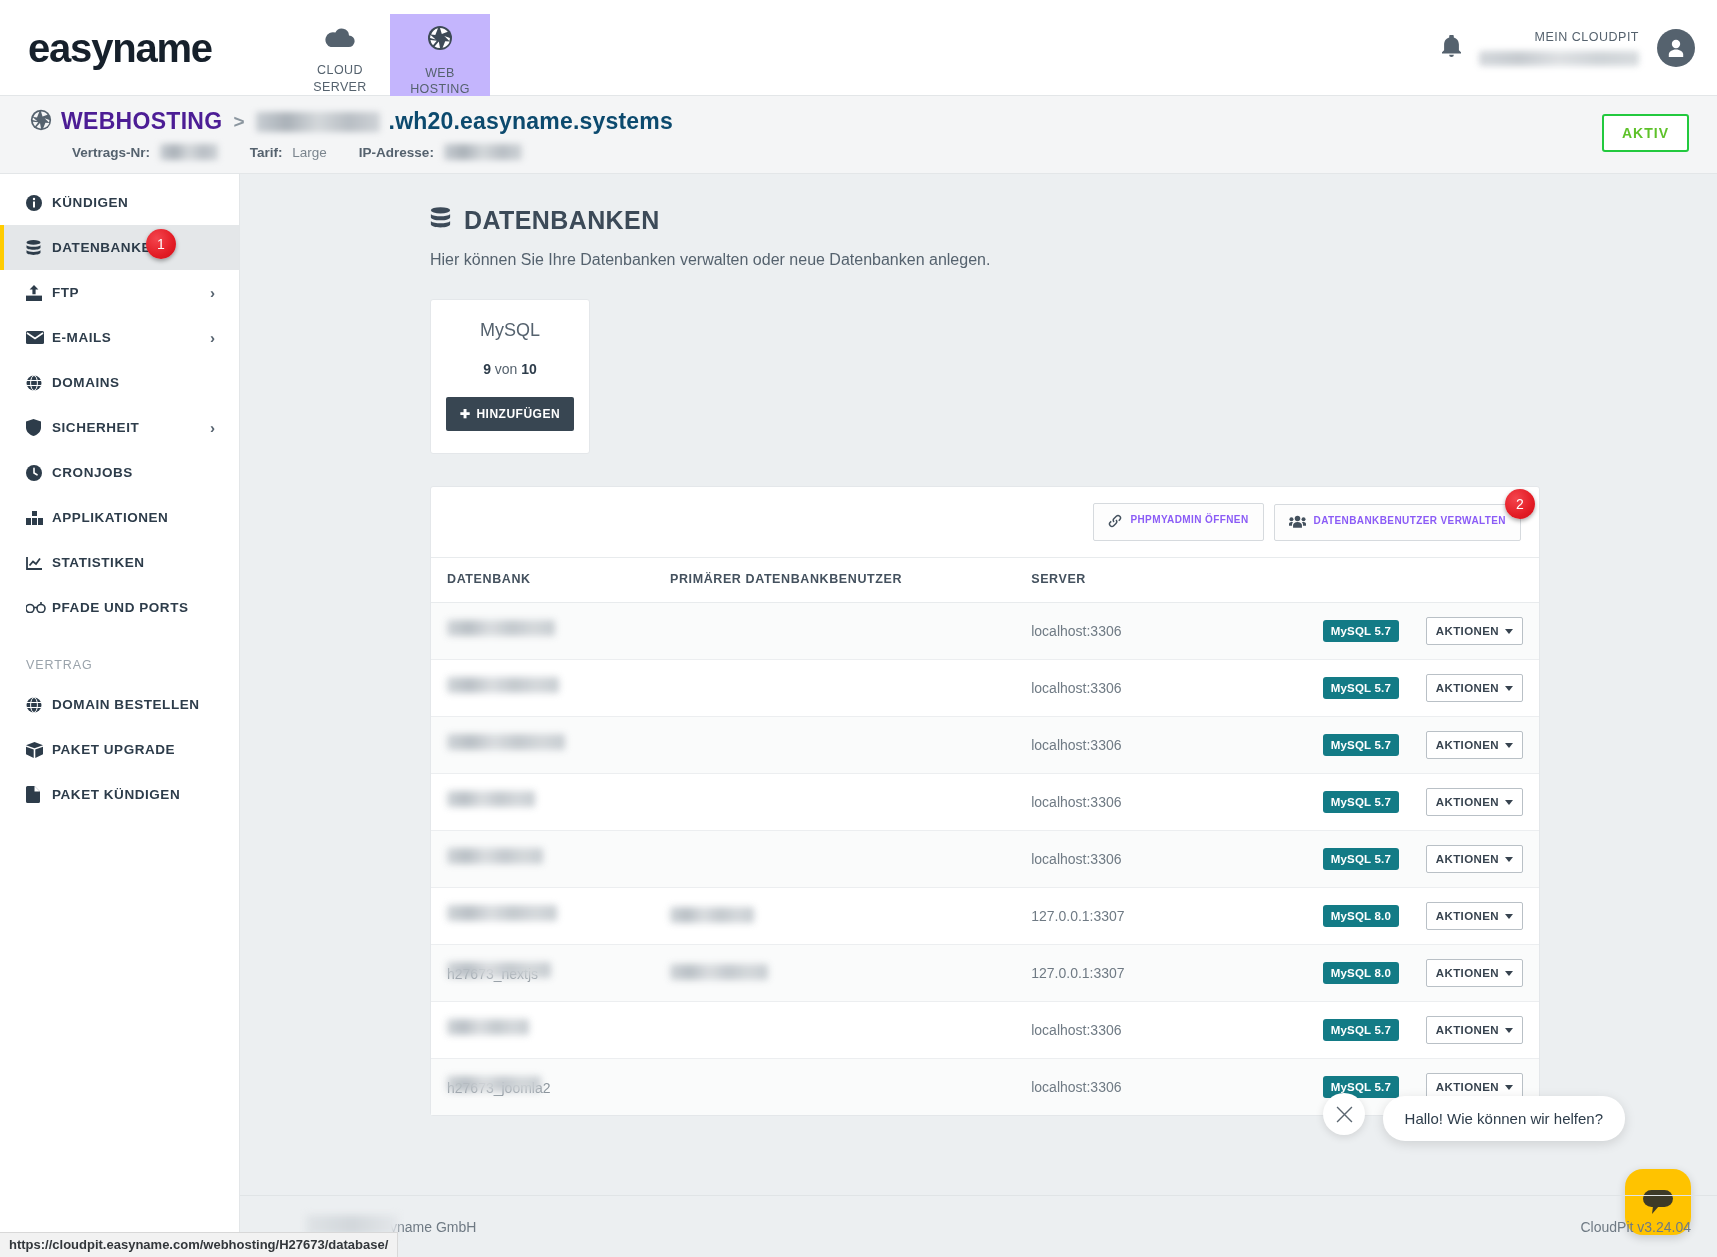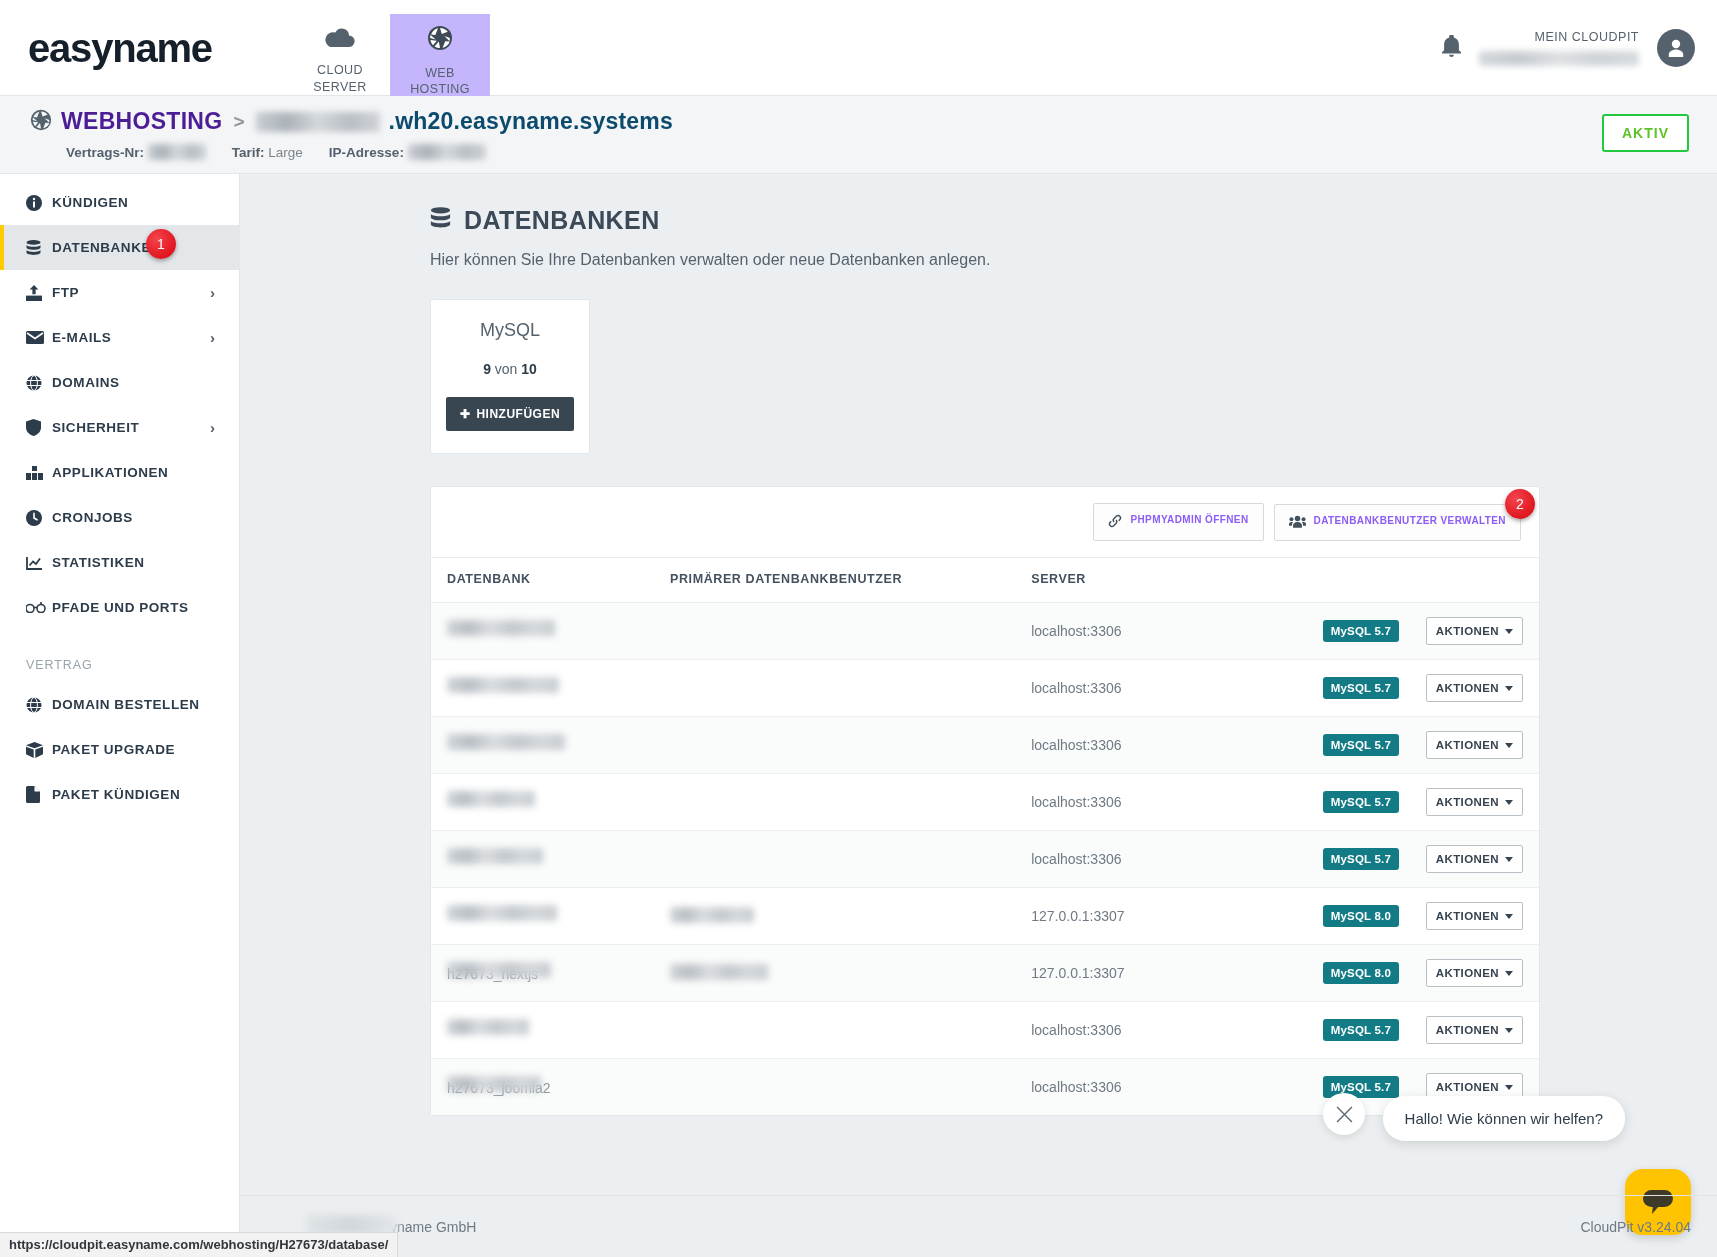--- a/index.html
+++ b/index.html
@@ -68,21 +68,21 @@
     font-size: 23px; font-weight: bold; color: #4c1d95; letter-spacing: .3px;
   }
   .crumb .sep { font-size: 19px; color: #8b969f; margin: 0 2px; font-weight: bold;}
   .crumb .host { font-size: 23px; font-weight: bold; color: #0c4a6e; letter-spacing: .2px; }
   .blur-inline {
     display: inline-block; height: 20px; vertical-align: -3px; border-radius: 2px;
     background: linear-gradient(90deg,#c9ced3,#aab1b8,#d4d8db,#b8bec4,#cfd3d7);
     filter: blur(3.4px);
   }
   .meta { margin-top: 9px; margin-left: 36px; display: flex; align-items: center; gap: 26px; }
-  .meta span { font-size: 13.5px; color: #7b858e; }
+  .meta span { font-size: 13.5px; color: #7b858e; margin-left: 6px; }
   .meta b { font-weight: bold; color: #55626e; }
   .status-badge {
     position: absolute; right: 28px; top: 18px;
     border: 2px solid #22c93e; color: #5ec22a; background: #fff;
     font-size: 14px; font-weight: bold; letter-spacing: 1px;
     padding: 9px 18px; border-radius: 3px;
   }
 
   
   .body-wrap { display: flex; height: calc(1257px - 96px - 78px); }
@@ -395,38 +395,38 @@
           <svg width="15" height="17" viewBox="0 0 15 17">
             <path fill="#2d3c4a" d="M7.5 0 0 2.6v6c0 4 3.2 7.3 7.5 8.4C11.8 15.9 15 12.6 15 8.6v-6z"></path>
           </svg>
         </span>
       <span class="lbl">SICHERHEIT</span>
       <span class="chev">›</span>
     </div>
 
     <div class="side-item">
       <span class="ic">
+          <svg width="16" height="16" viewBox="0 0 16 16">
+            <circle cx="8" cy="8" r="8" fill="#2d3c4a"></circle>
+            <path d="M8 3.4V8l3 1.8" stroke="#fff" stroke-width="1.6" fill="none" stroke-linecap="round"></path>
+          </svg>
+        </span>
+      <span class="lbl">CRONJOBS</span>
+    </div>
+
+    <div class="side-item">
+      <span class="ic">
           <svg width="17" height="14" viewBox="0 0 17 14">
             <rect x="6" width="5" height="5" fill="#2d3c4a"></rect>
             <rect x="0" y="7" width="5" height="7" fill="#2d3c4a"></rect>
             <rect x="6" y="7" width="5" height="7" fill="#2d3c4a"></rect>
             <rect x="12" y="7" width="5" height="7" fill="#2d3c4a"></rect>
           </svg>
         </span>
       <span class="lbl">APPLIKATIONEN</span>
-    </div>
-
-    <div class="side-item">
-      <span class="ic">
-          <svg width="16" height="16" viewBox="0 0 16 16">
-            <circle cx="8" cy="8" r="8" fill="#2d3c4a"></circle>
-            <path d="M8 3.4V8l3 1.8" stroke="#fff" stroke-width="1.6" fill="none" stroke-linecap="round"></path>
-          </svg>
-        </span>
-      <span class="lbl">CRONJOBS</span>
     </div>
 
     <div class="side-item">
       <span class="ic">
           <svg width="17" height="14" viewBox="0 0 17 14">
             <path d="M1 1v12h15" stroke="#2d3c4a" stroke-width="1.8" fill="none"></path>
             <path d="M3.5 9.5 7 5.5l3 2.5 4-5.5" stroke="#2d3c4a" stroke-width="1.8" fill="none"></path>
           </svg>
         </span>
       <span class="lbl">STATISTIKEN</span>

